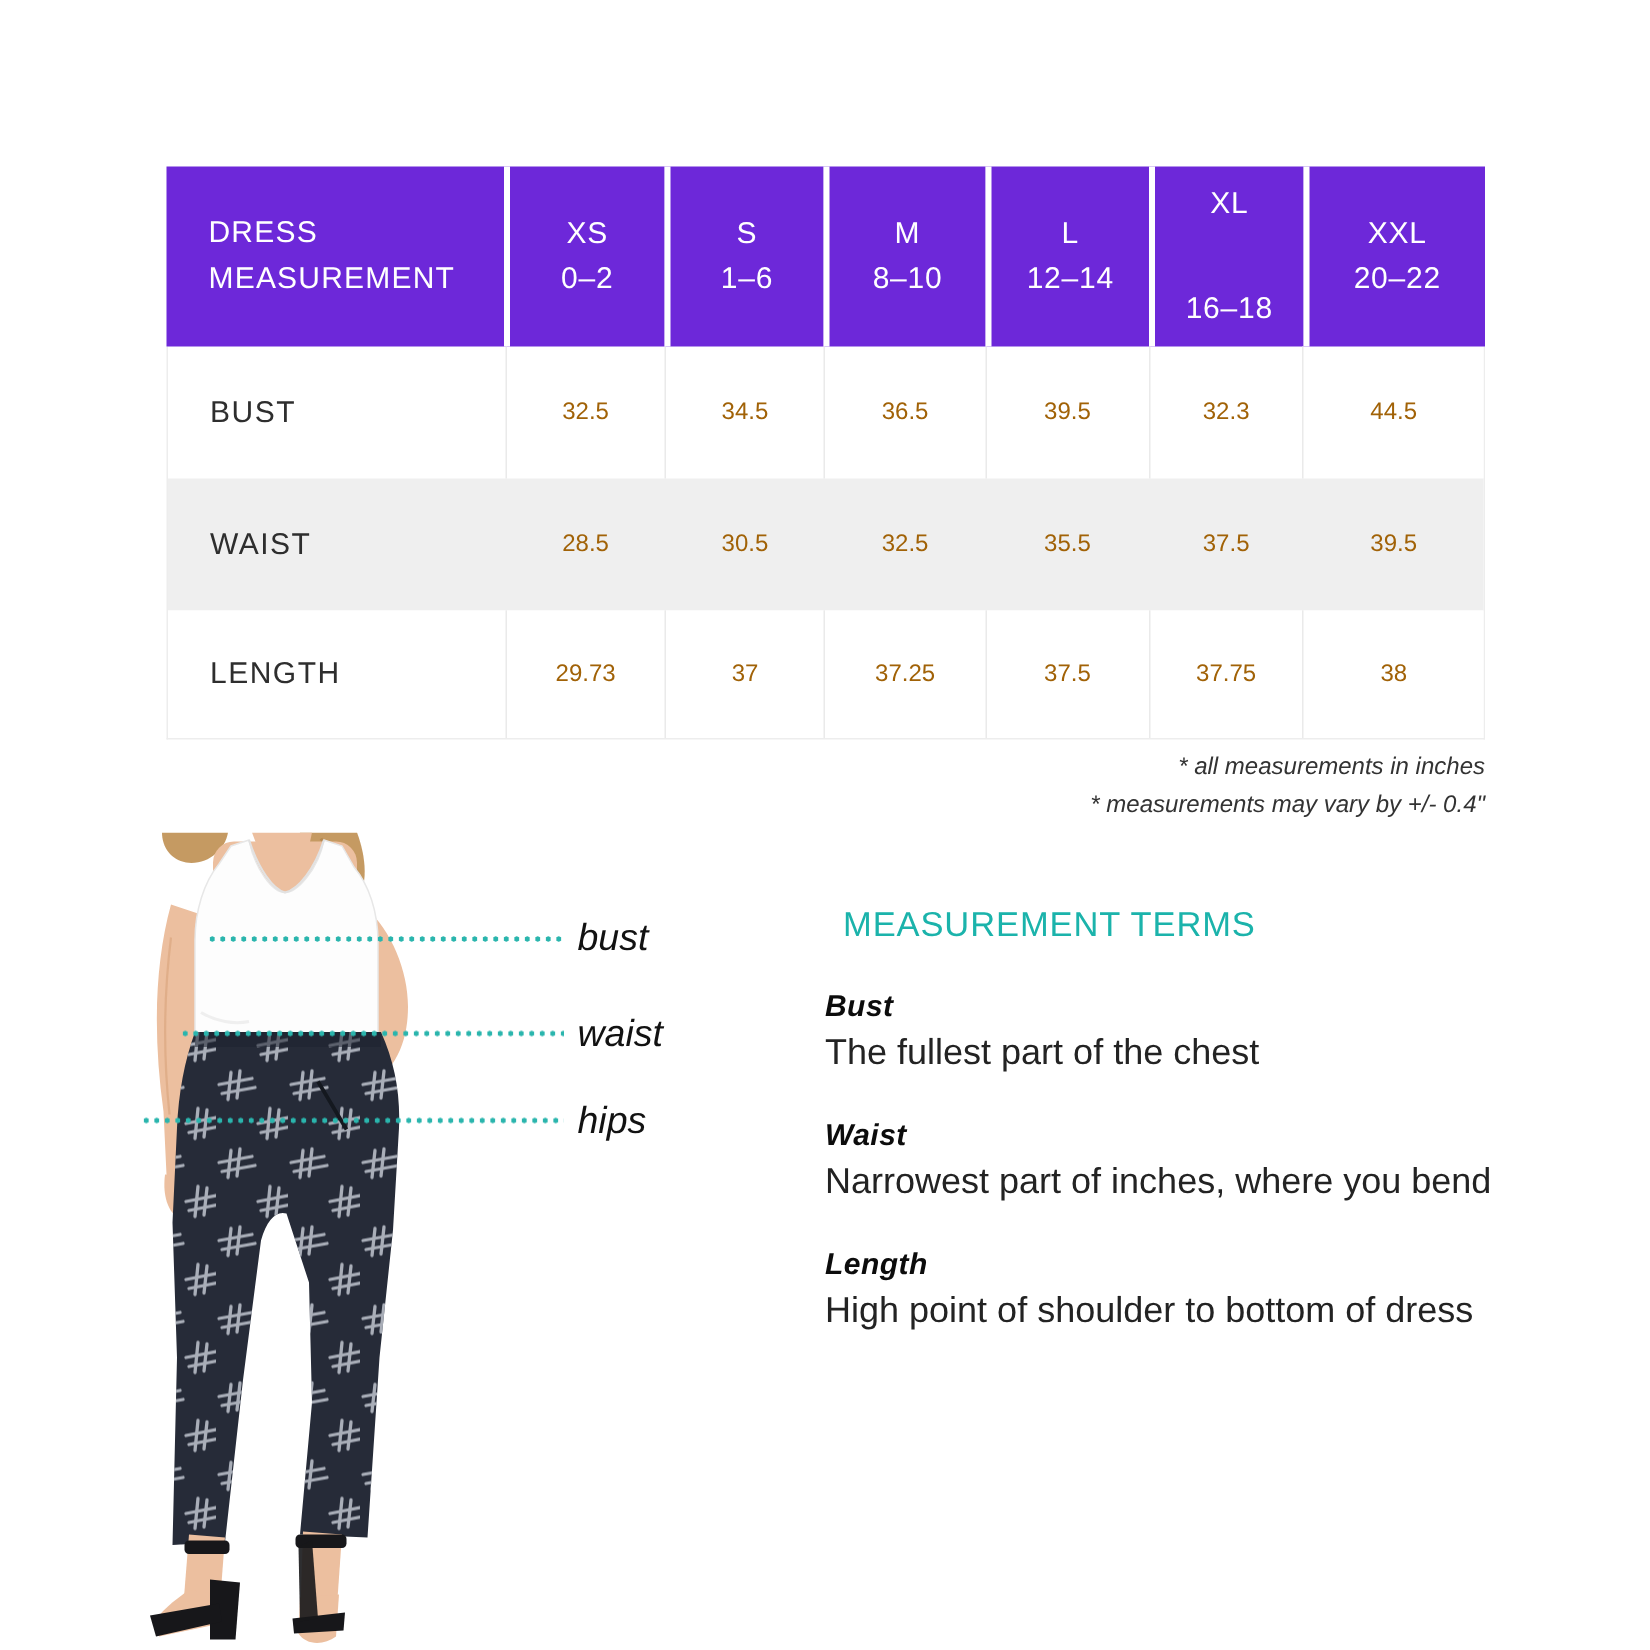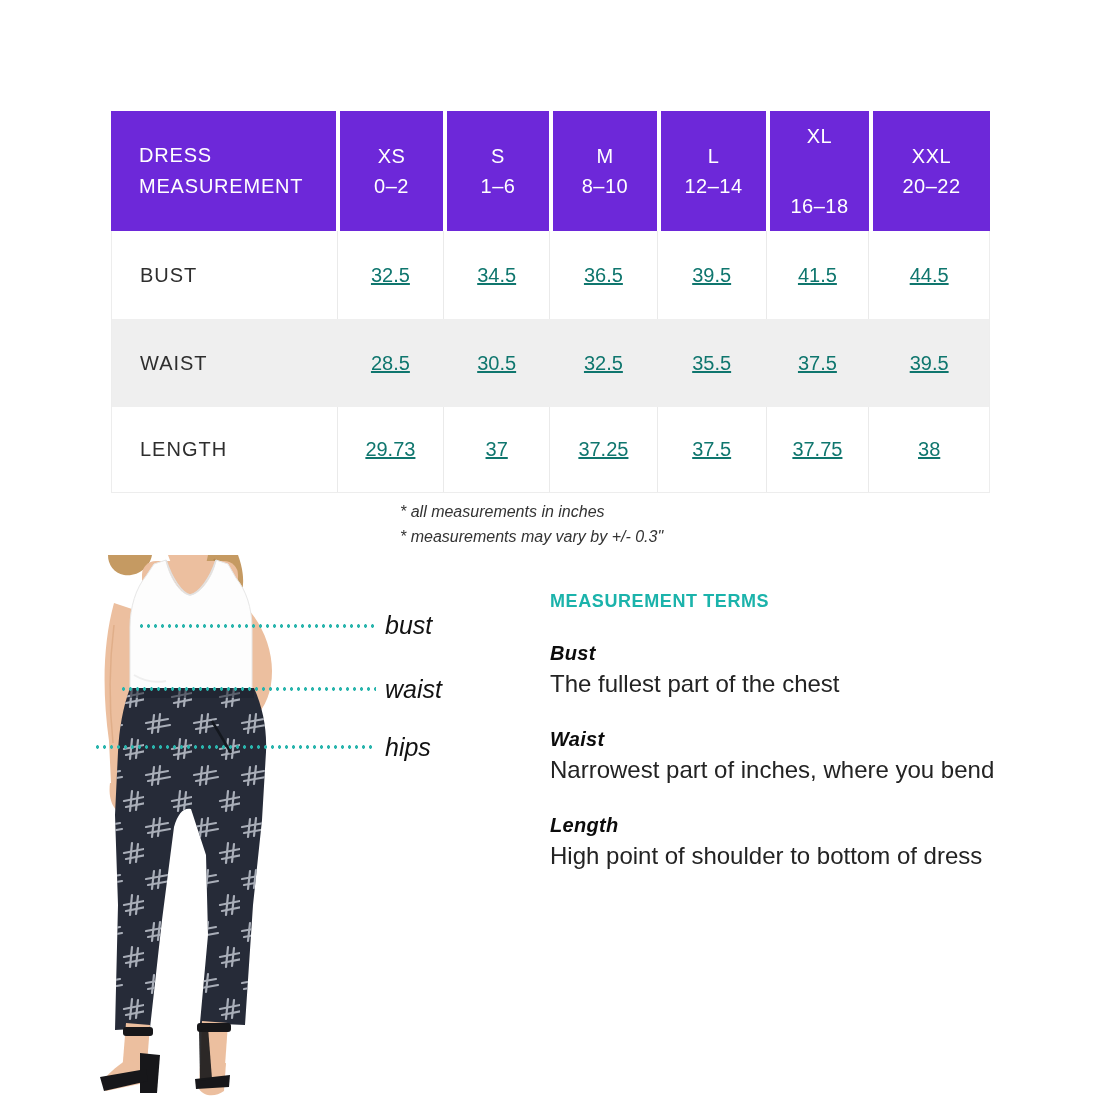--- a/index.html
+++ b/index.html
@@ -19,39 +19,39 @@
           padding-left:28px;font-size:20px;line-height:31px;letter-spacing:0.8px;}
   .hcol{flex-direction:column;justify-content:center;text-align:center;
         font-size:20px;line-height:30px;letter-spacing:0.5px;}
   .tbody{border:1px solid #ededed;border-top:none;}
   .trow{display:flex;height:88px;background:#ffffff;}
   .trow.striped{background:#efefef;}
   .trow.last{height:85px;}
   .trow .cell + .cell{border-left:1px solid #eaeaea;}
   .trow.striped .cell + .cell{border-left-color:#efefef;}
   .rowlabel{padding-left:28px;font-size:20px;letter-spacing:1px;color:#2e2e2e;}
-  .val{justify-content:center;font-size:20px;color:#0f766e;text-decoration:underline;}
-  
-  .footnotes{position:absolute;left:400px;top:499px;width:590px;
+  .val{justify-content:center;font-size:16px;color:#a16207;}
+  
+  .footnotes{position:absolute;left:400px;top:499px;width:590px;text-align:right;
              font-style:italic;font-size:16px;line-height:25px;color:#333333;}
   
   .model{position:absolute;left:96px;top:555px;width:250px;height:545px;}
   .dotline{position:absolute;height:4px;
     background-image:radial-gradient(circle,#2ab5ad 1.6px,rgba(42,181,173,0) 1.9px);
     background-size:7px 4px;background-repeat:repeat-x;background-position:left center;}
   .dot-bust{left:138px;top:624px;width:238px;}
   .dot-waist{left:120px;top:687px;width:256px;}
   .dot-hips{left:94px;top:745px;width:282px;}
   .bodylabel{position:absolute;left:385px;font-style:italic;font-size:25px;color:#121212;}
   .lbl-bust{top:611px;}
   .lbl-waist{top:675px;}
   .lbl-hips{top:733px;}
   
   .terms{position:absolute;left:550px;top:591px;width:470px;}
-  .terms h2{margin:0;font-weight:700;font-size:18px;letter-spacing:0.6px;color:#1bb3ab;}
+  .terms h2{margin:12px;font-weight:400;font-size:23px;letter-spacing:0.6px;color:#1bb3ab;}
   .term-item{margin-top:30px;}
   .term-name{font-size:20px;font-weight:bold;font-style:italic;color:#0c0c0c;letter-spacing:0.3px;}
   .term-def{font-size:24px;color:#232323;margin-top:4px;line-height:29px;}
 </style>
 </head>
 <body>
 
 <div class="canvas">
 
   <div class="chart">
@@ -86,21 +86,21 @@
       </div>
     </div>
 
     <div class="tbody">
       <div class="trow">
         <div class="cell c0 rowlabel">BUST</div>
         <div class="cell c1 val">32.5</div>
         <div class="cell c2 val">34.5</div>
         <div class="cell c3 val">36.5</div>
         <div class="cell c4 val">39.5</div>
-        <div class="cell c5 val">41.5</div>
+        <div class="cell c5 val">32.3</div>
         <div class="cell c6 val">44.5</div>
       </div>
       <div class="trow striped">
         <div class="cell c0 rowlabel">WAIST</div>
         <div class="cell c1 val">28.5</div>
         <div class="cell c2 val">30.5</div>
         <div class="cell c3 val">32.5</div>
         <div class="cell c4 val">35.5</div>
         <div class="cell c5 val">37.5</div>
         <div class="cell c6 val">39.5</div>
@@ -112,21 +112,21 @@
         <div class="cell c3 val">37.25</div>
         <div class="cell c4 val">37.5</div>
         <div class="cell c5 val">37.75</div>
         <div class="cell c6 val">38</div>
       </div>
     </div>
   </div>
 
   <div class="footnotes">
     <div>* all measurements in inches</div>
-    <div>* measurements may vary by +/- 0.3"</div>
+    <div>* measurements may vary by +/- 0.4"</div>
   </div>
 
   <svg class="model" viewBox="0 0 250 545" aria-hidden="true">
     <defs>
       <pattern id="hashpat" width="48" height="52" patternUnits="userSpaceOnUse">
         <g stroke="#c9ced8" stroke-width="2.2" stroke-linecap="round" opacity="0.8" fill="none">
           <path d="M2,12 L24,8"></path>
             <path d="M4,18 L26,14"></path>
           <path d="M10,4 L8,22"></path>
             <path d="M16,3 L14,21"></path>

